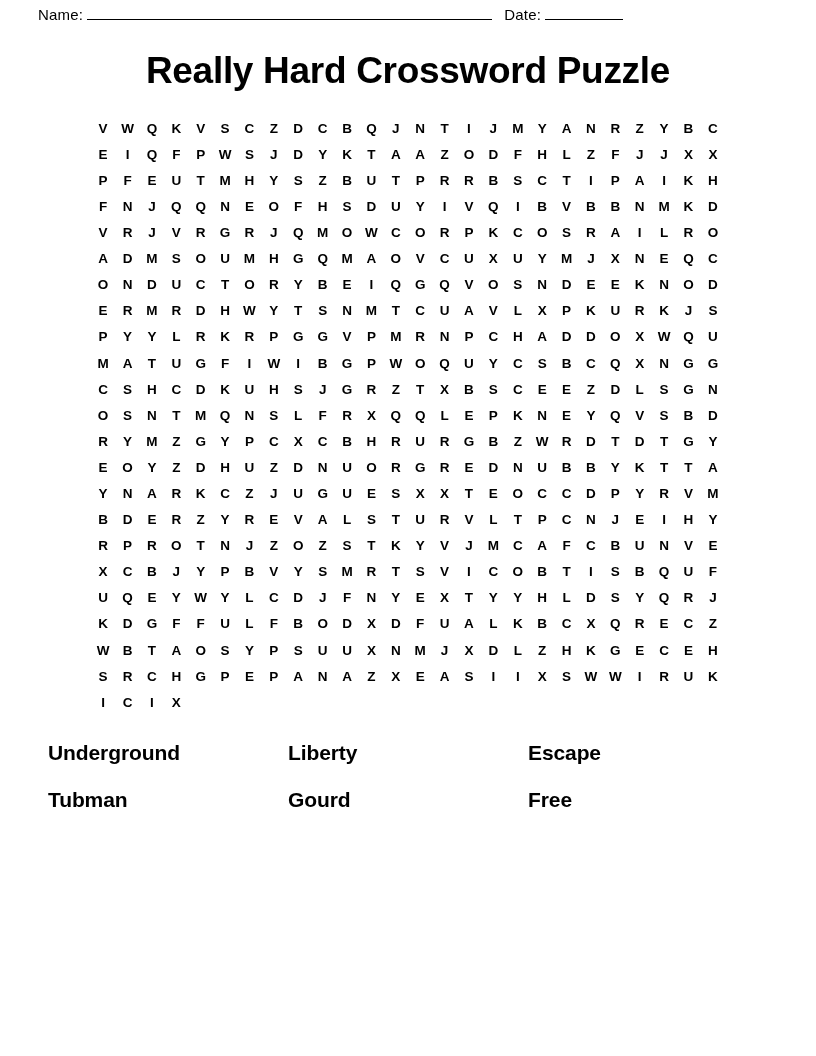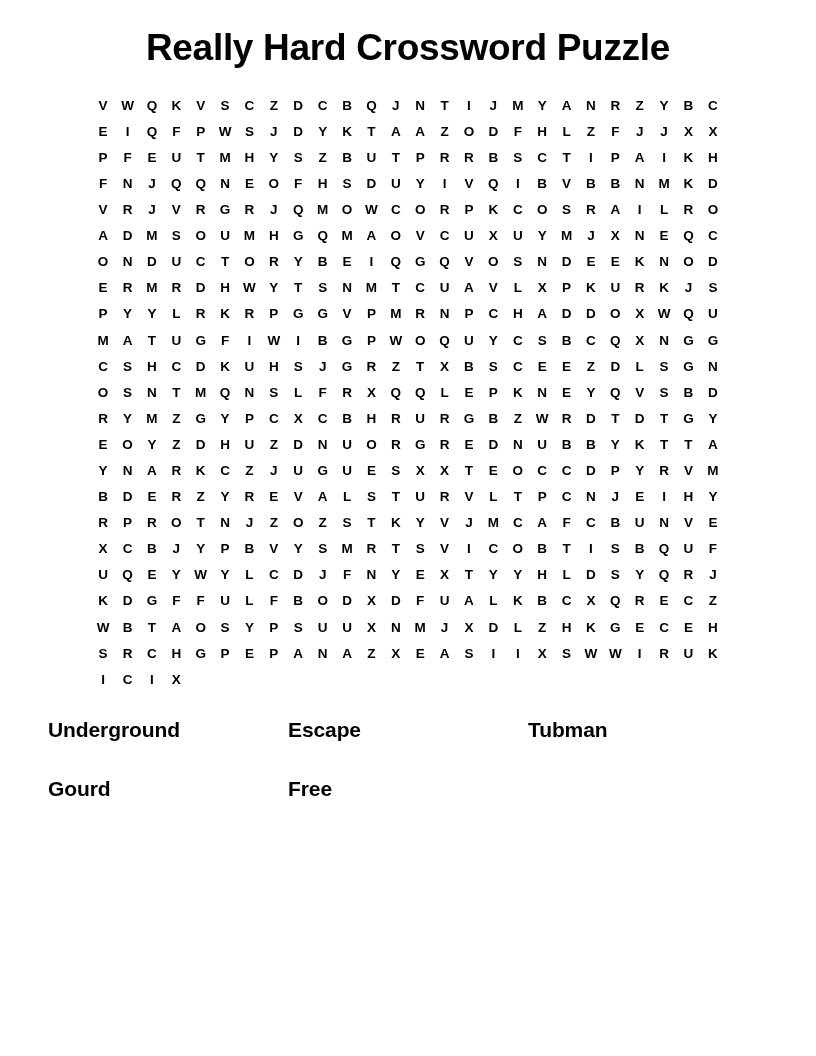--- a/index.html
+++ b/index.html
@@ -75,34 +75,41 @@
     line-height: 1;
     font-family: "Liberation Sans", sans-serif;
   }
 
   
   .words {
     margin: 32px 0 1px 0;
     padding: 0 48px;
     display: grid;
     grid-template-columns: 240px 240px 240px;
-    row-gap: 36px;
+    row-gap: 24px;
   }
   .word {
     font-size: 21px;
     font-weight: bold;
     letter-spacing: -0.1px;
     line-height: 1.1;
   }
 </style>
 </head>
 <body>
 
 <div class="page">
 
+  <div class="header-row">
+    <span class="header-label">Name:</span>
+    <span class="header-rule name-rule"></span>
+    <span class="spacer"></span>
+    <span class="header-label">Date:</span>
+    <span class="header-rule date-rule"></span>
+  </div>
 
   <h1 class="title">Really Hard Crossword Puzzle</h1>
 
   <div class="grid-wrap">
     <div class="grid" id="grid" style="grid-template-columns: repeat(26, 24.4px);">
         <div class="cell">V</div>
         <div class="cell">W</div>
         <div class="cell">Q</div>
         <div class="cell">K</div>
         <div class="cell">V</div>
@@ -675,19 +682,20 @@
         <div class="cell">K</div>
         <div class="cell">I</div>
         <div class="cell">C</div>
         <div class="cell">I</div>
         <div class="cell">X</div>
       </div>
   </div>
 
   <div class="words" id="words">
       <div class="word">Underground</div>
+      <div class="word">Liberty</div>
       <div class="word">Escape</div>
       <div class="word">Tubman</div>
       <div class="word">Gourd</div>
       <div class="word">Free</div>
     </div>
 
 </div>
 
 </body></html>

